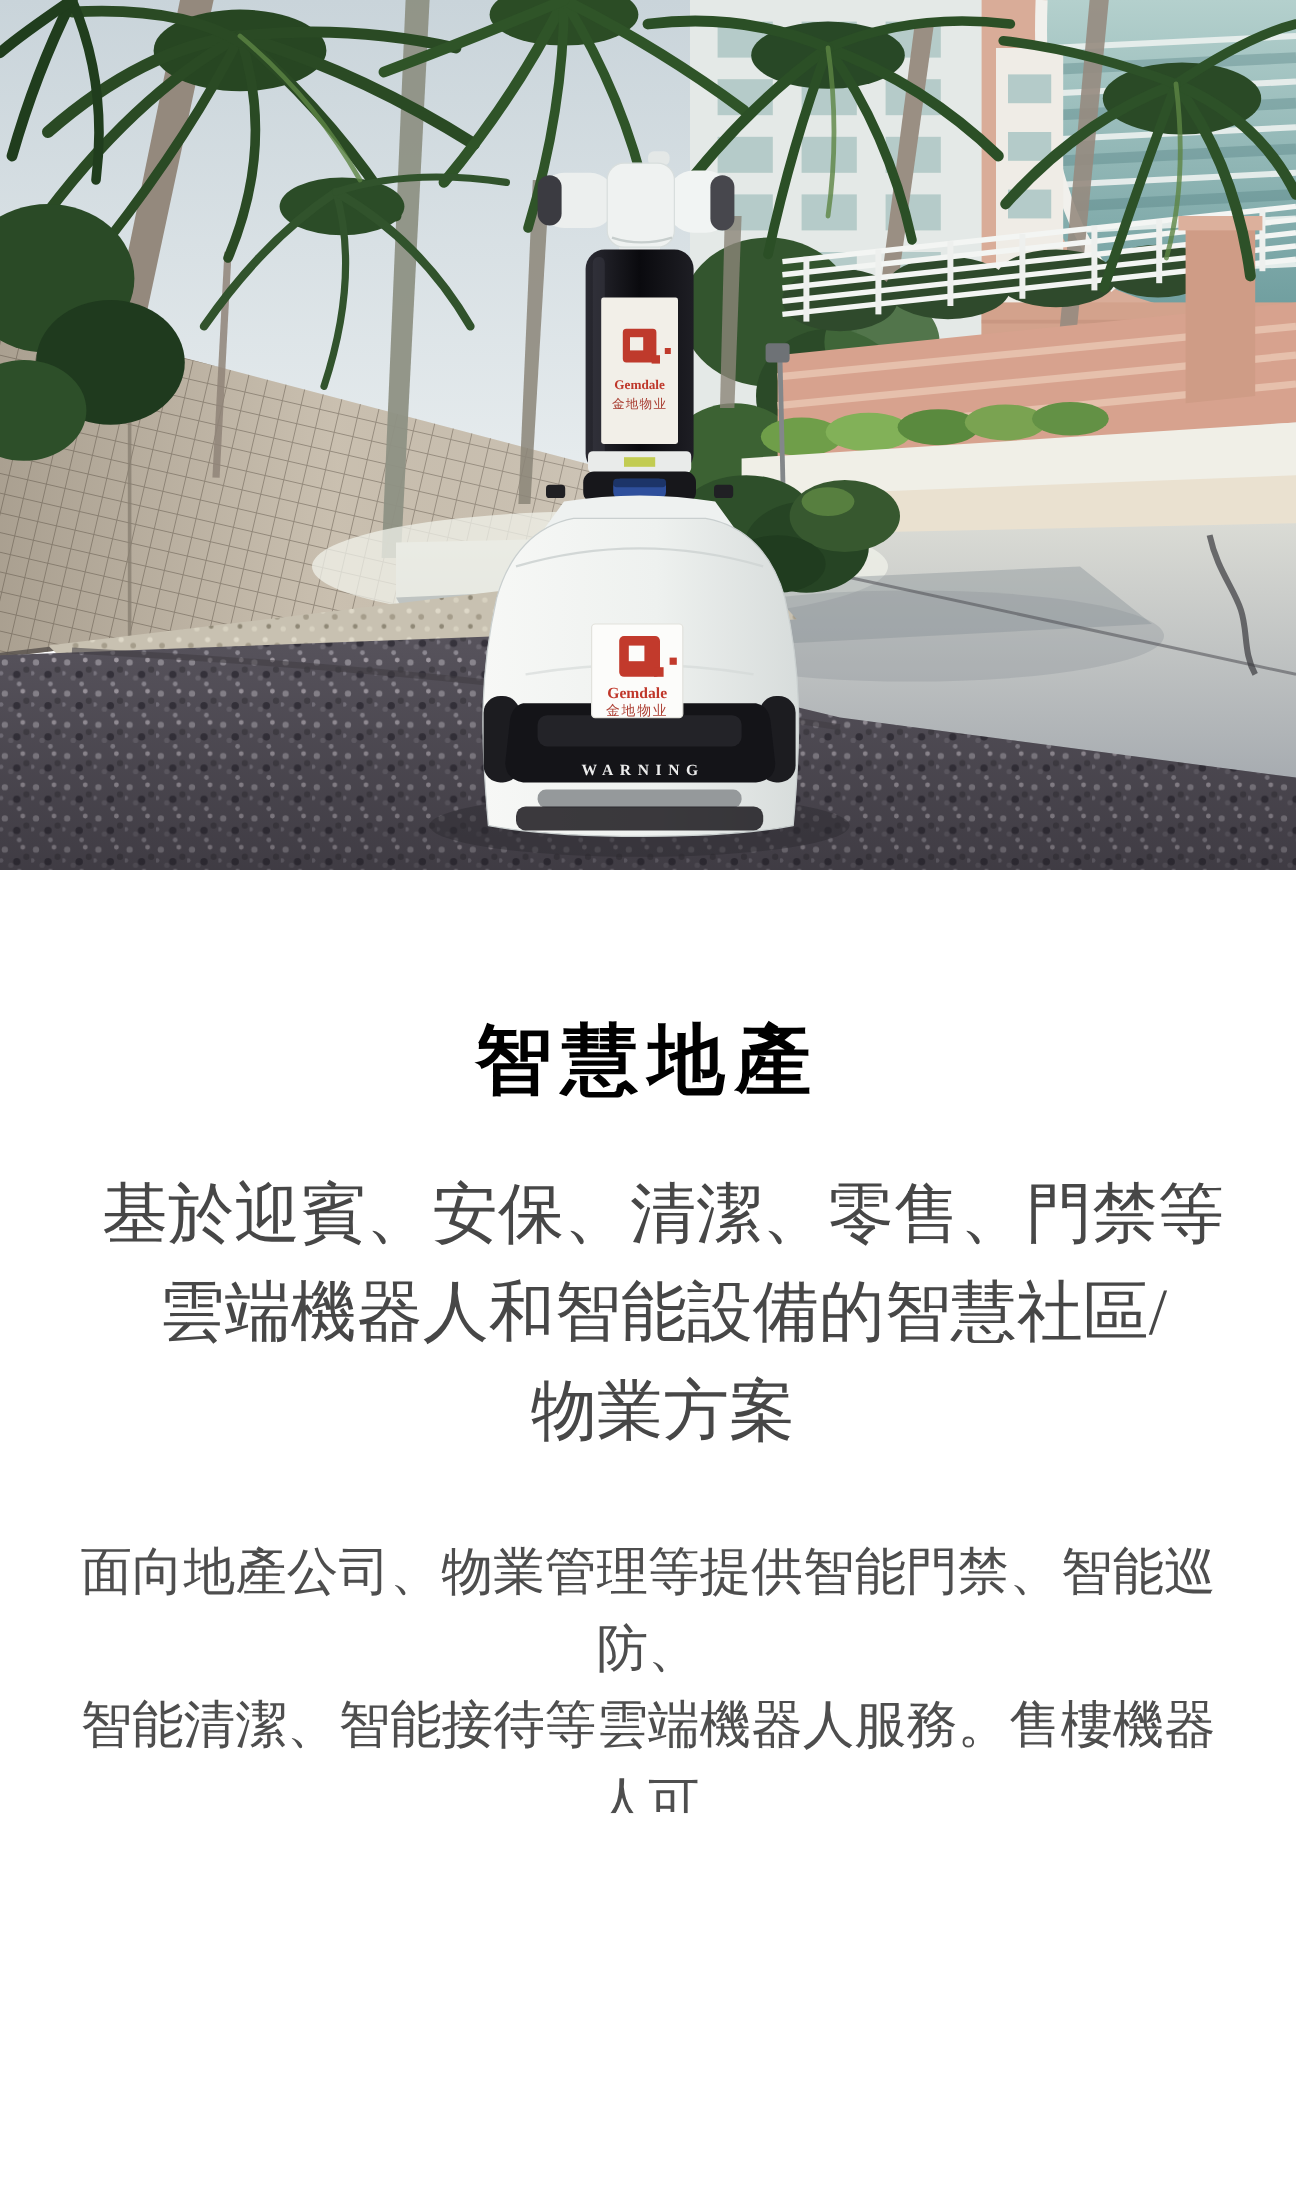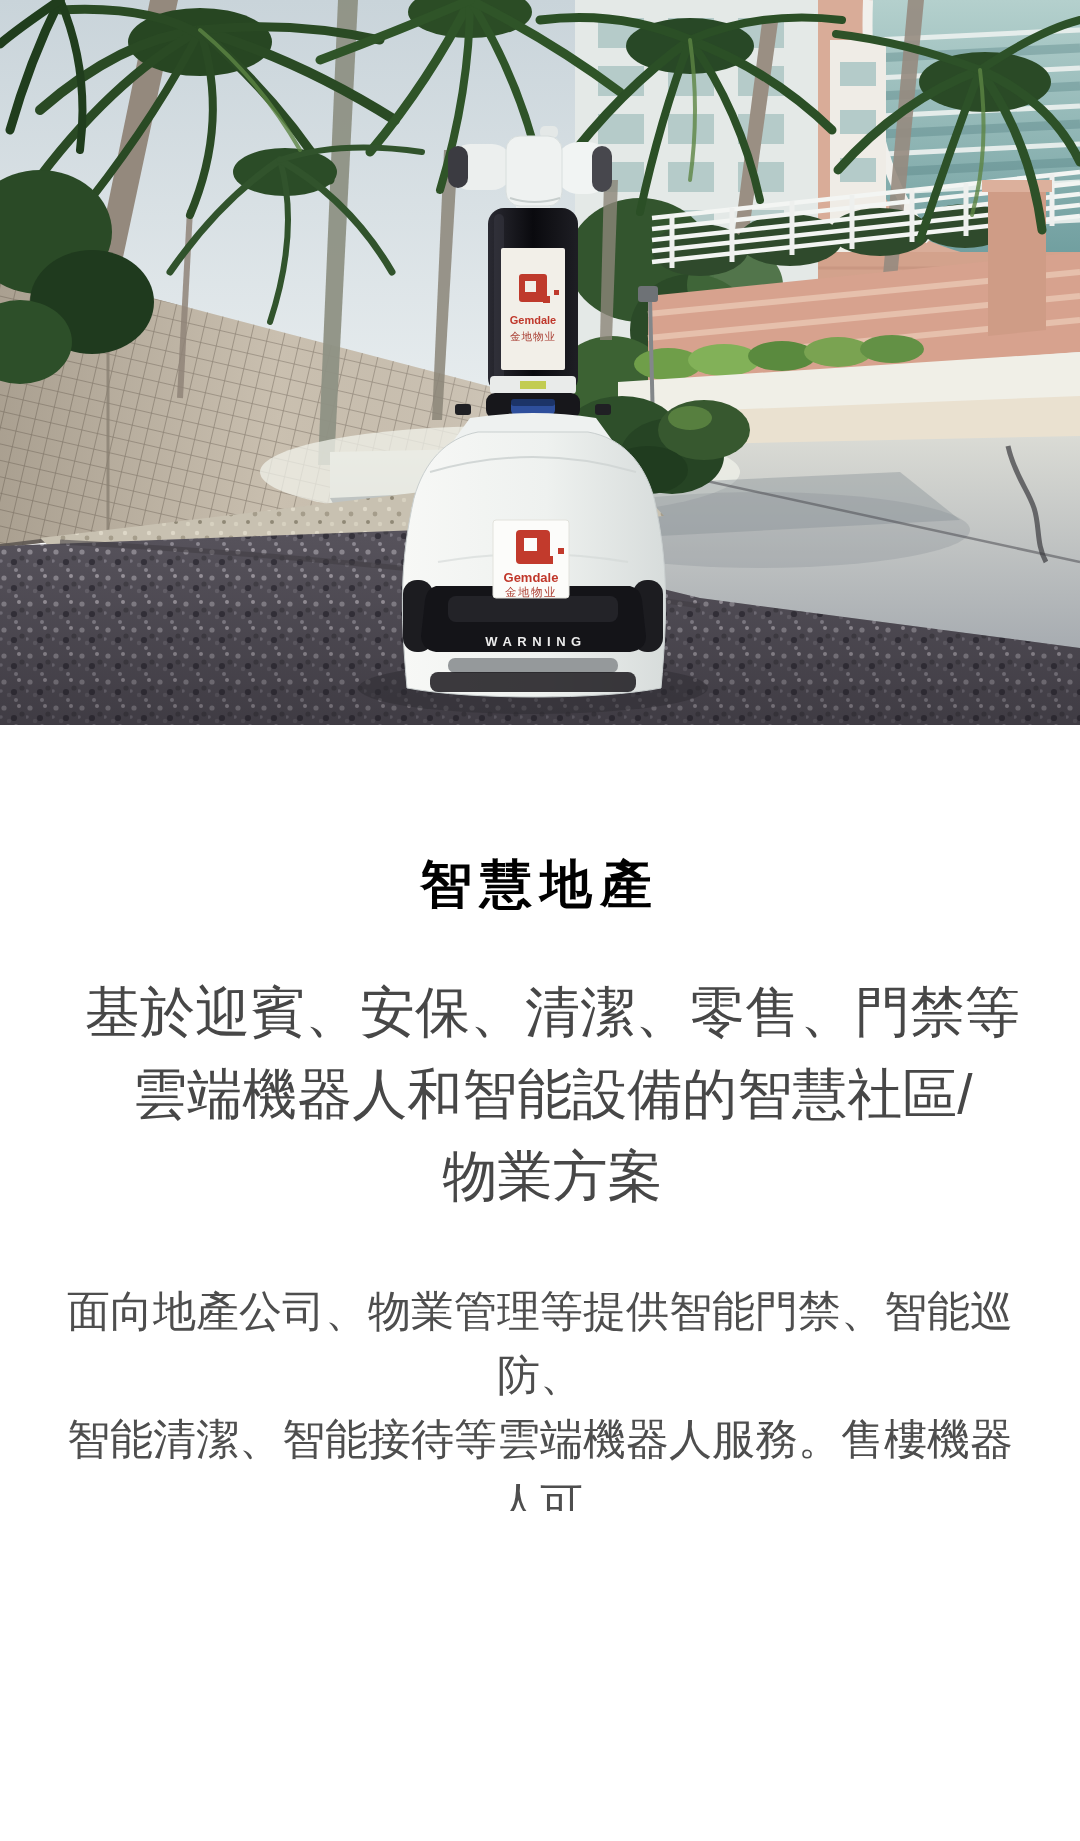--- a/index.html
+++ b/index.html
@@ -1,25 +1,25 @@
 <!DOCTYPE html>
 <html><head>
 <meta charset="utf-8">
 <style>
   html,body{margin:0;padding:0;background:#fff;}
   .page{
     width:1080px;height:1511px;overflow:hidden;background:#ffffff;
-    font-family:Liberation Sans, sans-serif;
+    font-family:Liberation Serif, serif;
   }
   .hero{margin:0;width:1080px;height:725px;display:block;}
   .hero svg{display:block;width:1080px;height:725px;}
   .content{width:1080px;}
   .title{
     margin:122px 0 0;text-align:center;
-    font-size:52px;line-height:74px;font-weight:600;
+    font-size:64px;line-height:74px;font-weight:600;
     color:#000;letter-spacing:8px;
   }
   .subtitle{
     margin:50px auto 0;text-align:center;
     font-size:55px;line-height:82px;font-weight:400;
     color:#474747;white-space:pre-line;padding-left:25px;
   }
   .paragraph{
     margin:62px auto 0;width:980px;text-align:center;
     font-size:43px;line-height:64px;font-weight:400;

